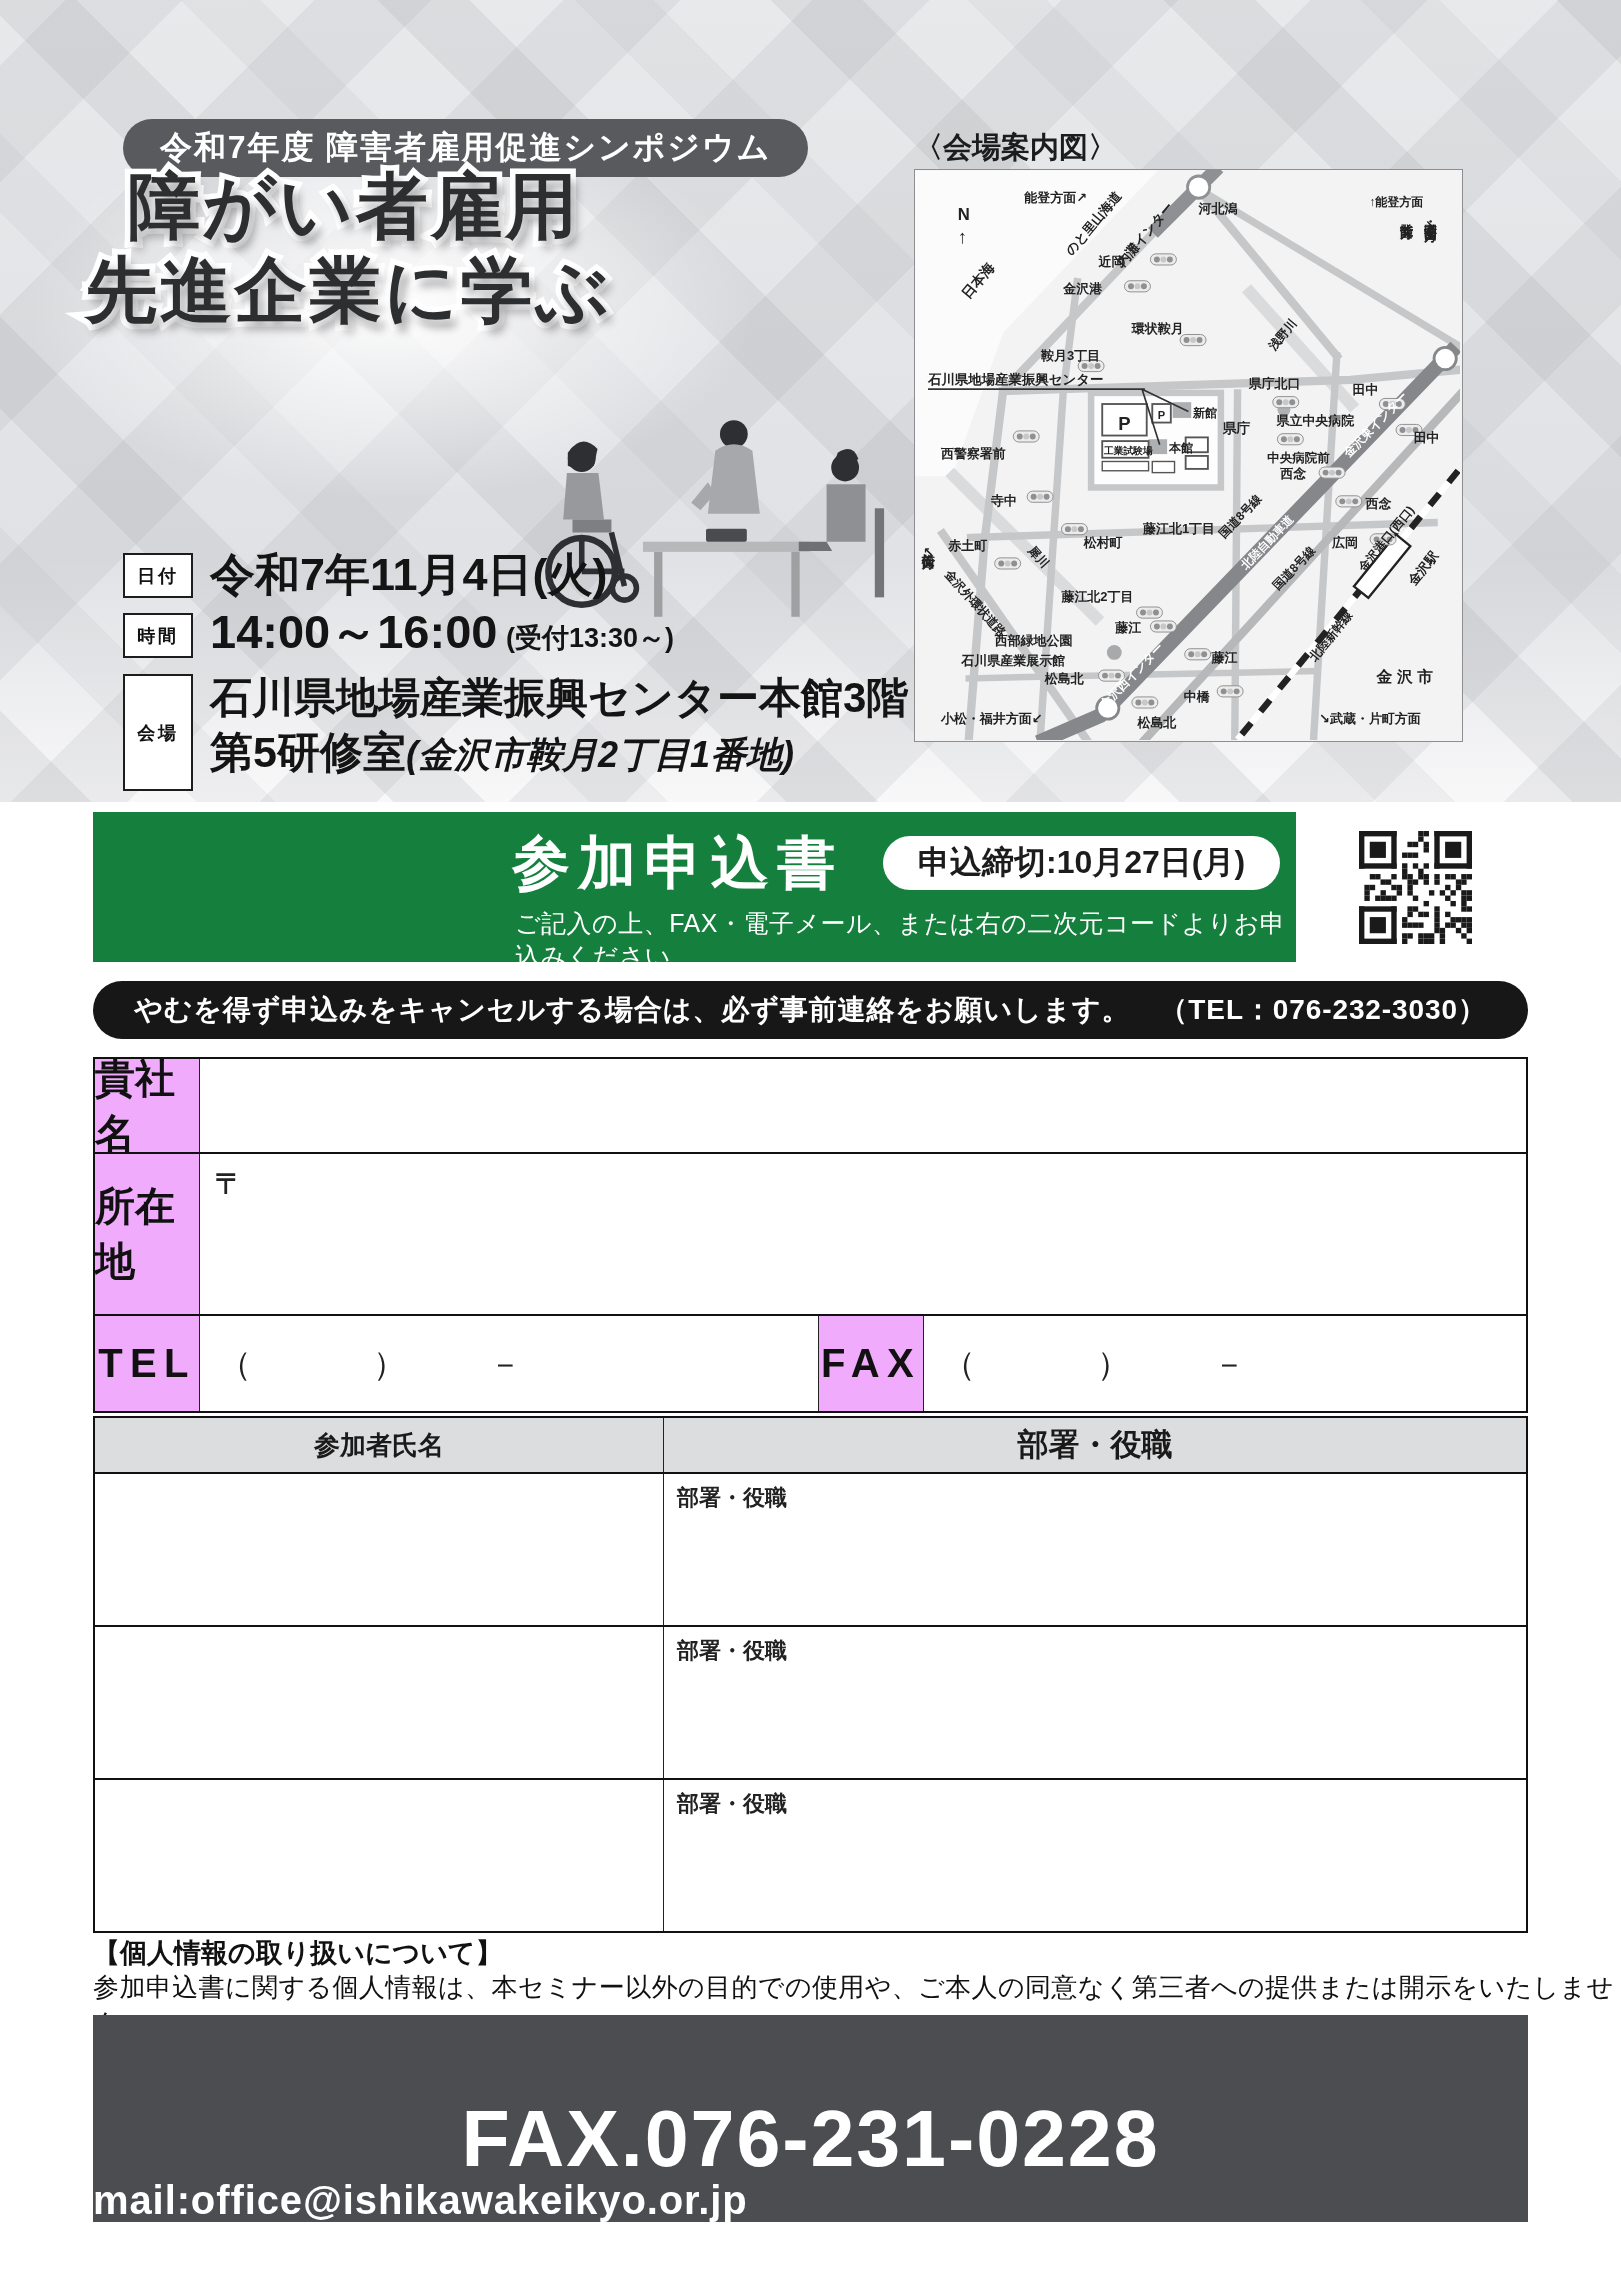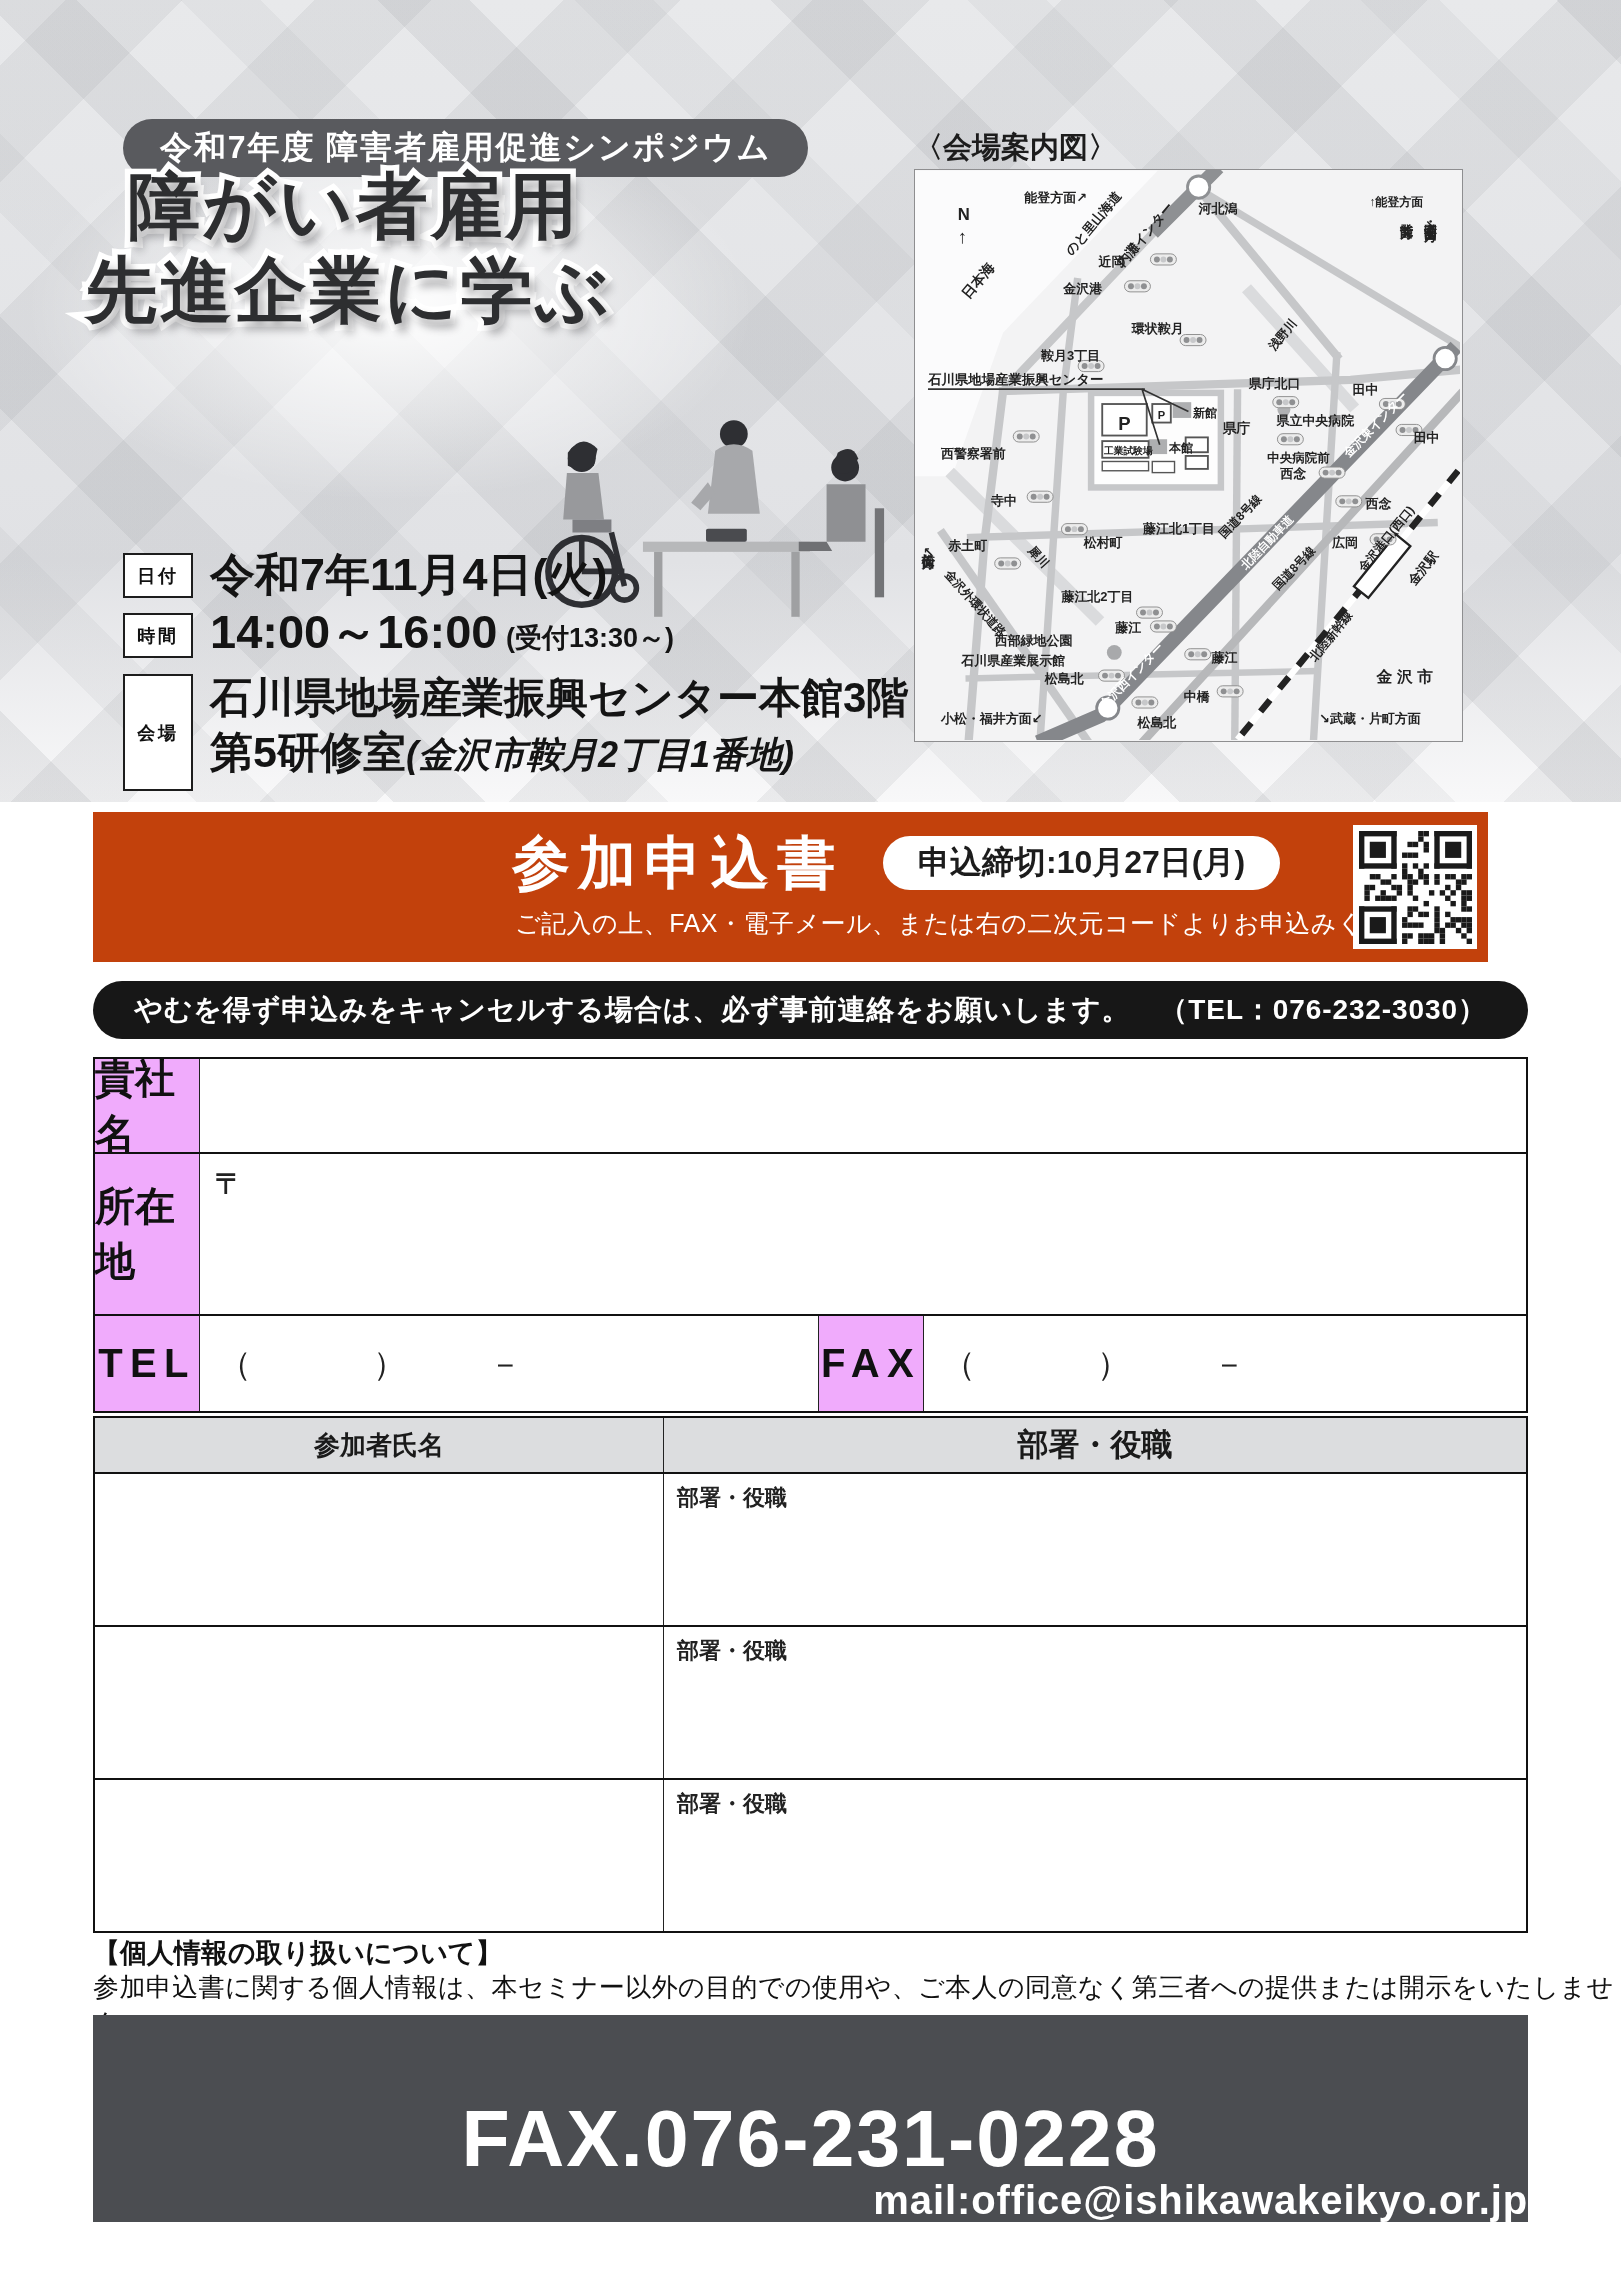--- a/index.html
+++ b/index.html
@@ -28,21 +28,21 @@
   
   .map-heading{position:absolute;left:914px;top:128px;font-size:29px;font-weight:bold;color:#1c1c1c;}
   .map-panel{position:absolute;left:914px;top:169px;width:549px;height:573px;background:#f3f3f4;
     border:1.9px solid #8e8e90;box-sizing:border-box;}
   .map-panel svg{position:absolute;left:0;top:0;}
   .vlab{position:absolute;writing-mode:vertical-rl;text-orientation:mixed;font-weight:bold;
     font-size:13px;color:#222;letter-spacing:0.9px;}
   .ml{font-weight:bold;fill:#222;}
   .mlw{font-weight:bold;fill:#ffffff;}
   
-  .band{position:absolute;left:93px;top:812px;width:1395px;height:150px;background:#c2410c;}
+  .band{position:absolute;left:93px;top:812px;width:1190px;height:150px;background:#15803d;padding-left:13px;}
   .band-title{position:absolute;left:419px;top:13px;font-size:58px;font-weight:bold;color:#fff;letter-spacing:8.3px;}
   .deadline-pill{position:absolute;left:790px;top:24px;height:54px;border-radius:27px;background:#fff;
     color:#1c1c1c;font-size:32px;font-weight:bold;display:flex;align-items:center;padding:0 35px;}
   .band-instr{position:absolute;left:422px;top:95px;font-size:25px;color:#fff;letter-spacing:0.5px;}
   .qr{position:absolute;left:1260px;top:13px;width:124px;height:124px;background:#fff;
     display:flex;align-items:center;justify-content:center;}
   
   .cancel-bar{position:absolute;left:93px;top:981px;width:1435px;height:58px;border-radius:29px;
     background:#171717;color:#fff;font-size:28px;font-weight:bold;display:flex;align-items:center;
     justify-content:center;letter-spacing:0.9px;box-sizing:border-box;}
@@ -72,21 +72,21 @@
   .t2-row .c2{flex:1;position:relative;}
   .dept-mini{position:absolute;left:13px;top:9.3px;font-size:22px;color:#222;font-weight:bold;}
   
   .privacy-h{position:absolute;left:93px;top:1935px;font-size:27px;font-weight:bold;color:#111;}
   .privacy-b{position:absolute;left:93px;top:1970px;font-size:26px;color:#111;letter-spacing:0.4px;}
   
   .footer{position:absolute;left:93px;top:2015px;width:1435px;height:207px;background:#4b4d51;}
   .footer-pill{position:absolute;left:50%;transform:translateX(-50%);top:20.4px;height:58px;border-radius:29px;
     background:#fff;color:#2b2b2b;font-size:35px;font-weight:bold;display:flex;align-items:center;padding:0 67px;white-space:nowrap;}
   .footer-fax{position:absolute;left:0;right:0;top:78px;text-align:center;color:#fff;font-size:79px;font-weight:bold;letter-spacing:1.9px;}
-  .footer-mail{position:absolute;left:0;right:0;top:163px;text-align:right;color:#fff;font-size:40px;font-weight:bold;letter-spacing:0.9px;}
+  .footer-mail{position:absolute;left:0;right:0;top:163px;text-align:left;color:#fff;font-size:40px;font-weight:bold;letter-spacing:0.9px;}
 </style>
 </head>
 <body>
 
 <div class="page">
 
   <div class="hero">
     <div class="eyebrow">令和7年度 障害者雇用促進シンポジウム</div>
 
     <div class="big-title">

